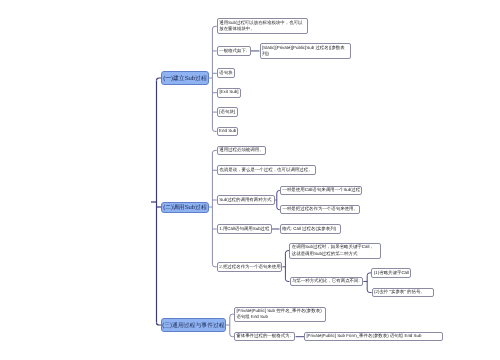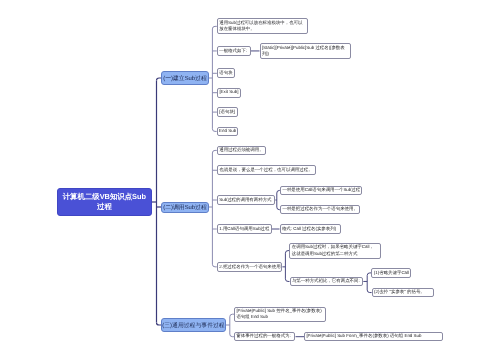--- a/index.html
+++ b/index.html
@@ -67,21 +67,20 @@
         <path d="M226 325 H229.8"></path>
         <path d="M229.8 316.8 Q229.8 314.2 232.4 314.2 H234"></path>
         <path d="M229.8 334.1 Q229.8 336.7 232.4 336.7 H233.9"></path>
       </g>
       <g stroke="#4a4a80" stroke-width="1.0">
         <path d="M295.5 336.7 H304"></path>
       </g>
     </g>
   </svg>
 
-  <div class="node root" style="left:57px;top:188px;width:94.8px;height:28.2px;">计算机二级VB知识点Sub过程</div>
 
   <div class="node l2" style="left:161px;top:71px;width:48px;height:14px;">(一)建立Sub过程</div>
   <div class="node leaf wrap" style="left:216.8px;top:18.2px;width:91px;height:16.3px;">通用Sub过程可以放在标准模块中，也可以放在窗体模块中。</div>
   <div class="node leaf" style="left:216.8px;top:46px;width:34.2px;height:9.9px;">一般格式如下:</div>
   <div class="node leaf wrap" style="left:259.5px;top:43.4px;width:91.4px;height:15.5px;">[Static][Private][Public]Sub 过程名([参数表列])</div>
   <div class="node leaf" style="left:216.9px;top:68.4px;width:18.2px;height:9.8px;">语句块</div>
   <div class="node leaf" style="left:217px;top:87.8px;width:24.2px;height:9.8px;">[Exit Sub]</div>
   <div class="node leaf" style="left:216.9px;top:107.2px;width:20.8px;height:9.8px;">[语句块]</div>
   <div class="node leaf" style="left:216.7px;top:126.5px;width:21.8px;height:9.8px;">End Sub</div>
 

